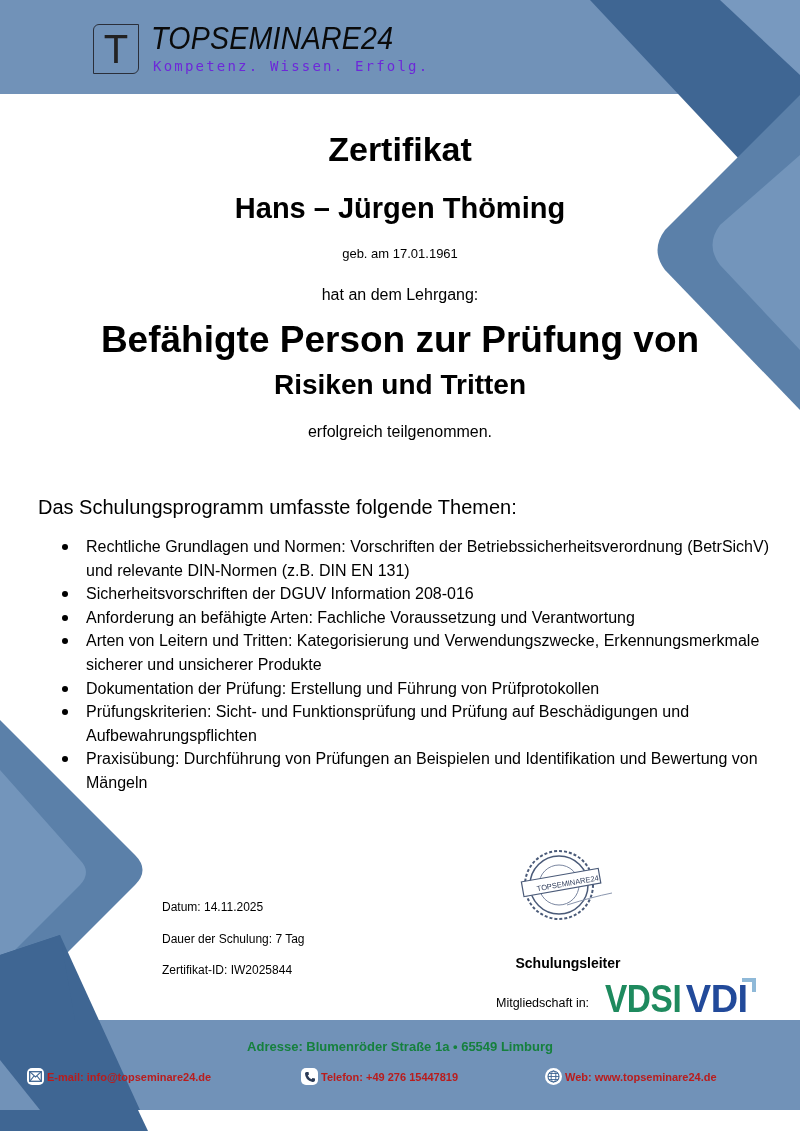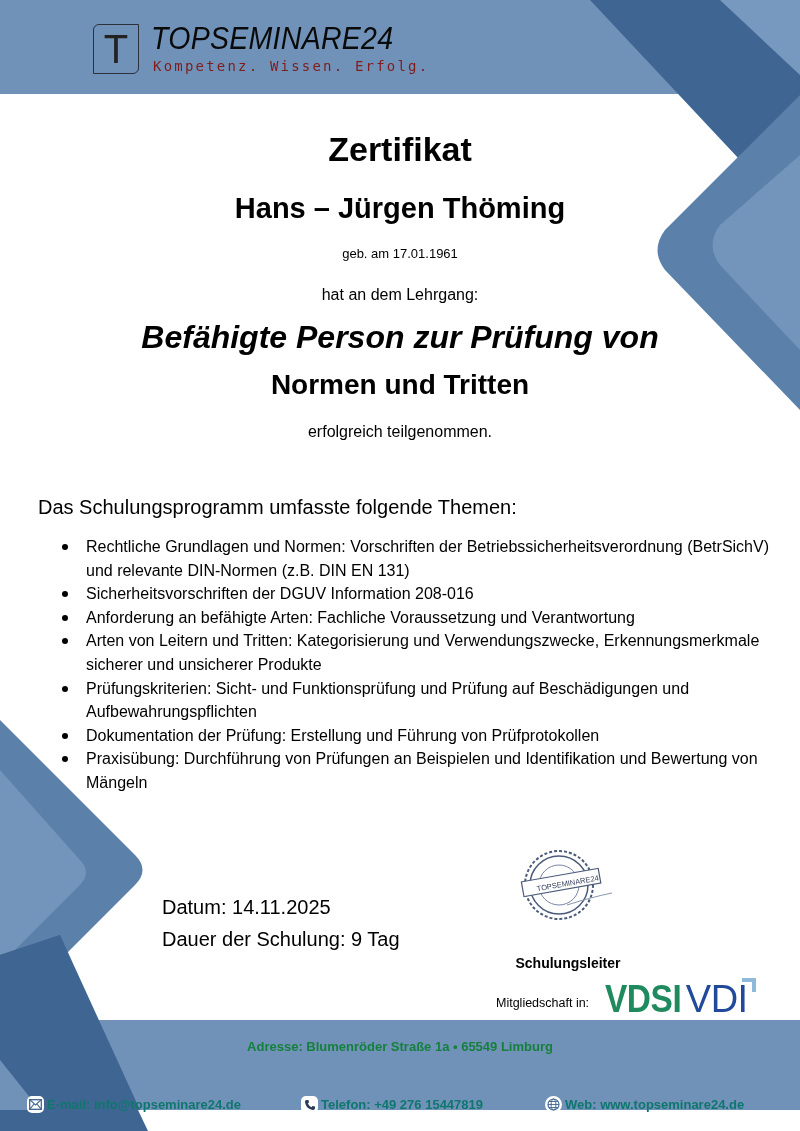--- a/index.html
+++ b/index.html
@@ -20,58 +20,58 @@
       font-size: 40px; color: #222; font-family: "Liberation Sans", sans-serif; box-sizing: border-box;
       line-height: 1;
     }
     .logo-text { margin-left: 12px; }
     .logo-name {
       font-size: 31px; font-style: italic; color: #0a0a0a; letter-spacing: 0.3px; line-height: 30px;
       transform: scaleX(0.92); transform-origin: left;
       display: block;
     }
     .logo-slogan {
-      font-size: 14px; color: #7f1d1d; letter-spacing: 2.2px; margin-top: 4px; margin-left: 2px;
+      font-size: 14px; color: #6d28d9; letter-spacing: 2.2px; margin-top: 4px; margin-left: 2px;
       font-family: "DejaVu Sans Mono", monospace; display: block;
     }
 
     .center { left: 0; width: 800px; text-align: center; }
     .title { top: 130px; font-size: 34px; font-weight: bold; }
     .name { top: 192px; font-size: 29px; font-weight: bold; }
     .dob { top: 246px; font-size: 13px; }
     .intro { top: 286px; font-size: 16px; }
-    .course1 { top: 319px; font-size: 32px; font-weight: bold; font-style: italic; }
+    .course1 { top: 319px; font-size: 37px; font-weight: bold; }
     .course2 { top: 369px; font-size: 28px; font-weight: bold; }
     .outro { top: 423px; font-size: 16px; }
 
     .topics-heading { left: 38px; top: 496px; font-size: 20px; }
     .topics {
       left: 62px; top: 535px; width: 720px; margin: 0; padding: 0; list-style: none;
       font-size: 16px; line-height: 23.6px;
     }
     .topics li { position: relative; padding-left: 24px; }
     .topics li::before {
       content: ""; position: absolute; left: 0; top: 9px; width: 6px; height: 6px;
       border-radius: 50%; background: #000;
     }
 
-    .meta { left: 162px; top: 892px; font-size: 20px; line-height: 31.5px; }
+    .meta { left: 162px; top: 892px; font-size: 12px; line-height: 31.5px; }
 
     .stamp { left: 512px; top: 845px; width: 104px; height: 86px; }
     .signer { left: 468px; top: 955px; width: 200px; text-align: center; font-size: 14px; font-weight: bold; }
 
     .member { left: 496px; top: 980px; display: flex; align-items: center; }
     .member-label { font-size: 12.5px; font-weight: normal; margin-right: 16px; margin-top: 8px; }
     .vdsi { font-size: 38px; font-weight: bold; color: #1e8a5e; letter-spacing: -0.5px; line-height: 1; transform: scaleX(0.88); transform-origin: left; display: inline-block; }
-    .vdi { font-size: 38px; font-weight: normal; color: #224a9a; letter-spacing: -0.5px; line-height: 1; margin-left: -6px; position: relative; display: inline-block; }
+    .vdi { font-size: 38px; font-weight: bold; color: #224a9a; letter-spacing: -0.5px; line-height: 1; margin-left: -6px; position: relative; display: inline-block; }
     .vdi-corner { position: absolute; right: -8px; top: -2px; width: 10px; height: 10px; border-top: 4px solid #8fb9d8; border-right: 4px solid #8fb9d8; }
 
     .footer-addr { top: 1039px; font-size: 13px; font-weight: bold; color: #15803d; }
     .footer-row { top: 1068px; left: 0; width: 800px; height: 22px; }
-    .contact { position: absolute; display: flex; align-items: center; font-size: 13px; font-weight: bold; color: #0f766e; margin-top: 28px; }
+    .contact { position: absolute; display: flex; align-items: center; font-size: 11px; font-weight: bold; color: #b91c1c; }
     .contact .ic {
       width: 17px; height: 17px; background: #fff; border-radius: 5px; margin-right: 3px;
       display: inline-flex; align-items: center; justify-content: center;
     }
   </style>
 </head>
 <body>
 
 <svg class="bg" viewBox="0 0 800 1131" xmlns="http://www.w3.org/2000/svg">
 
@@ -106,37 +106,38 @@
     <span class="logo-name">TOPSEMINARE24</span>
     <span class="logo-slogan">Kompetenz. Wissen. Erfolg.</span>
   </div>
 </div>
 
 <div class="layer center title">Zertifikat</div>
 <div class="layer center name">Hans – Jürgen Thöming</div>
 <div class="layer center dob">geb. am 17.01.1961</div>
 <div class="layer center intro">hat an dem Lehrgang:</div>
 <div class="layer center course1">Befähigte Person zur Prüfung von</div>
-<div class="layer center course2">Normen und Tritten</div>
+<div class="layer center course2">Risiken und Tritten</div>
 <div class="layer center outro">erfolgreich teilgenommen.</div>
 
 <div class="layer topics-heading">Das Schulungsprogramm umfasste folgende Themen:</div>
 <ul class="layer topics">
   <li>Rechtliche Grundlagen und Normen: Vorschriften der Betriebssicherheitsverordnung (BetrSichV) und relevante DIN-Normen (z.B. DIN EN 131)</li>
   <li>Sicherheitsvorschriften der DGUV Information 208-016</li>
   <li>Anforderung an befähigte Arten: Fachliche Voraussetzung und Verantwortung</li>
   <li>Arten von Leitern und Tritten: Kategorisierung und Verwendungszwecke, Erkennungsmerkmale sicherer und unsicherer Produkte</li>
+  <li>Dokumentation der Prüfung: Erstellung und Führung von Prüfprotokollen</li>
   <li>Prüfungskriterien: Sicht- und Funktionsprüfung und Prüfung auf Beschädigungen und Aufbewahrungspflichten</li>
-  <li>Dokumentation der Prüfung: Erstellung und Führung von Prüfprotokollen</li>
   <li>Praxisübung: Durchführung von Prüfungen an Beispielen und Identifikation und Bewertung von Mängeln</li>
 </ul>
 
 <div class="layer meta">
   <div>Datum: 14.11.2025</div>
-  <div>Dauer der Schulung: 9 Tag</div>
+  <div>Dauer der Schulung: 7 Tag</div>
+  <div>Zertifikat-ID: IW2025844</div>
 </div>
 
 <svg class="layer stamp" viewBox="0 0 104 86" xmlns="http://www.w3.org/2000/svg">
   <g transform="translate(47,40)">
     <circle r="34" fill="none" stroke="#4a5a78" stroke-width="2" stroke-dasharray="3 2"></circle>
     <circle r="29" fill="none" stroke="#4a5a78" stroke-width="1.5"></circle>
     <circle r="20" fill="none" stroke="#7a86a0" stroke-width="1"></circle>
   </g>
   <rect x="10" y="30" width="78" height="15" fill="#fff" stroke="#4a5a78" stroke-width="1.2" transform="rotate(-10 49 37)"></rect>
   <text x="24" y="42" font-size="7.5" font-family="Liberation Sans, sans-serif" fill="#33405e" transform="rotate(-10 49 37)">TOPSEMINARE24</text>

